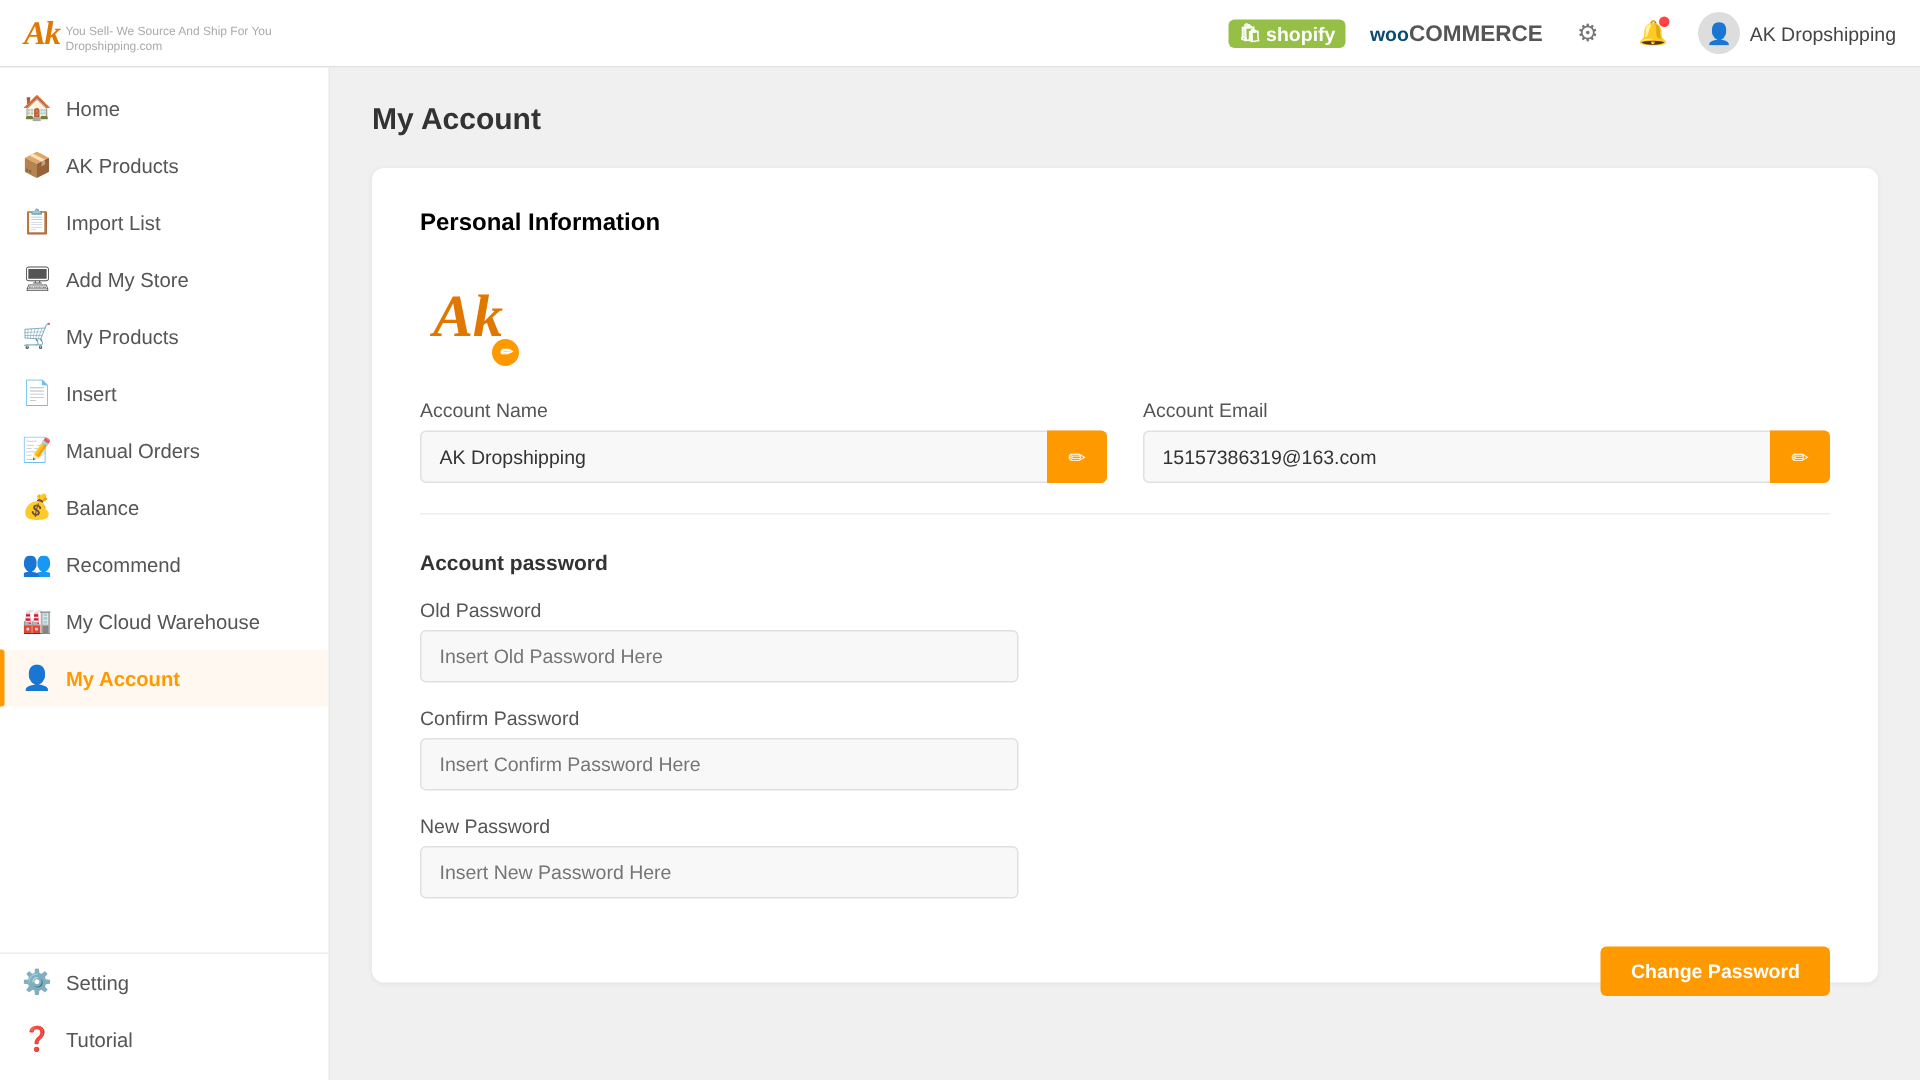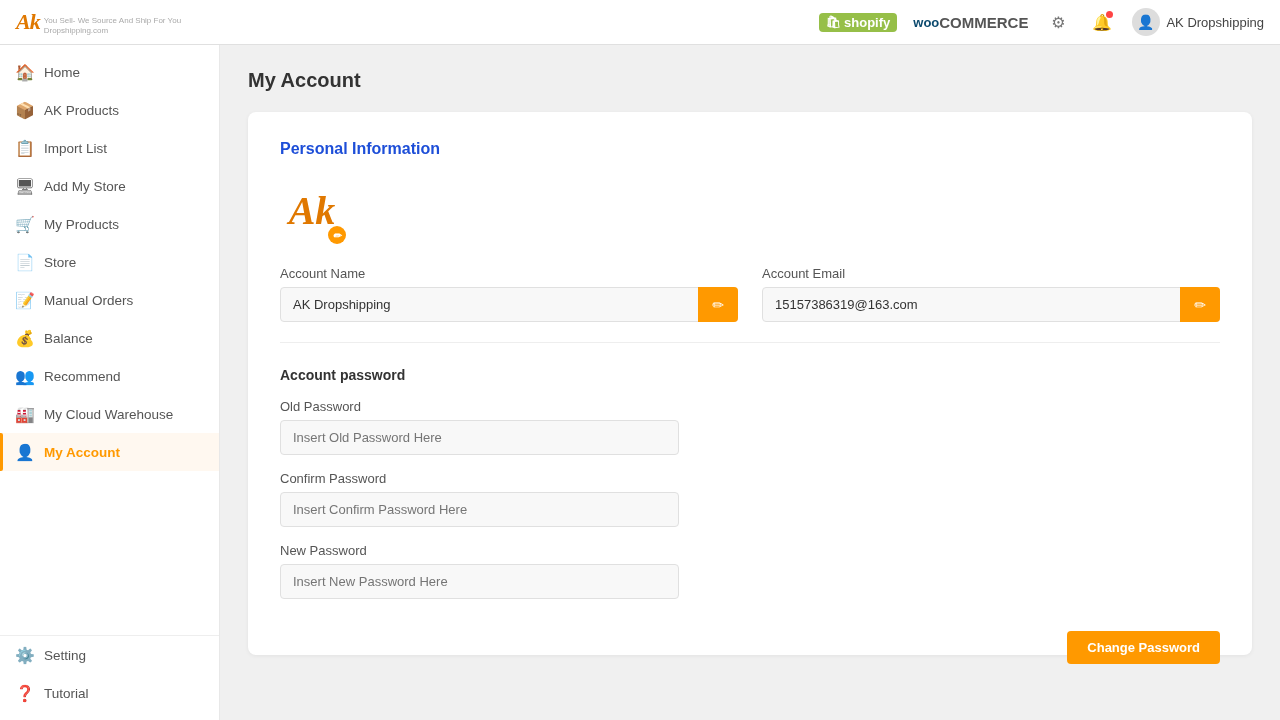--- a/index.html
+++ b/index.html
@@ -82,21 +82,21 @@
     .card {
       background: #fff;
       border-radius: 8px;
       padding: 28px 32px 32px;
       box-shadow: 0 1px 4px rgba(0,0,0,0.06);
     }
 
     .section-title {
       font-size: 16px;
       font-weight: 600;
-      color: #1d4ed8;
+      color: #000000;
       margin-bottom: 20px;
     }
 
     
     .avatar-area { display: flex; align-items: center; margin-bottom: 24px; position: relative; }
     .account-avatar-logo {
       width: 64px;
       height: 64px;
       display: flex;
       align-items: center;
@@ -232,21 +232,21 @@
     <div class="sidebar-item">
       <span class="sidebar-icon">🖥</span>
       <span>Add My Store</span>
     </div>
     <div class="sidebar-item">
       <span class="sidebar-icon">🛒</span>
       <span>My Products</span>
     </div>
     <div class="sidebar-item">
       <span class="sidebar-icon">📄</span>
-      <span>Store</span>
+      <span>Insert</span>
     </div>
     <div class="sidebar-item">
       <span class="sidebar-icon">📝</span>
       <span>Manual Orders</span>
     </div>
     <div class="sidebar-item">
       <span class="sidebar-icon">💰</span>
       <span>Balance</span>
     </div>
     <div class="sidebar-item">

